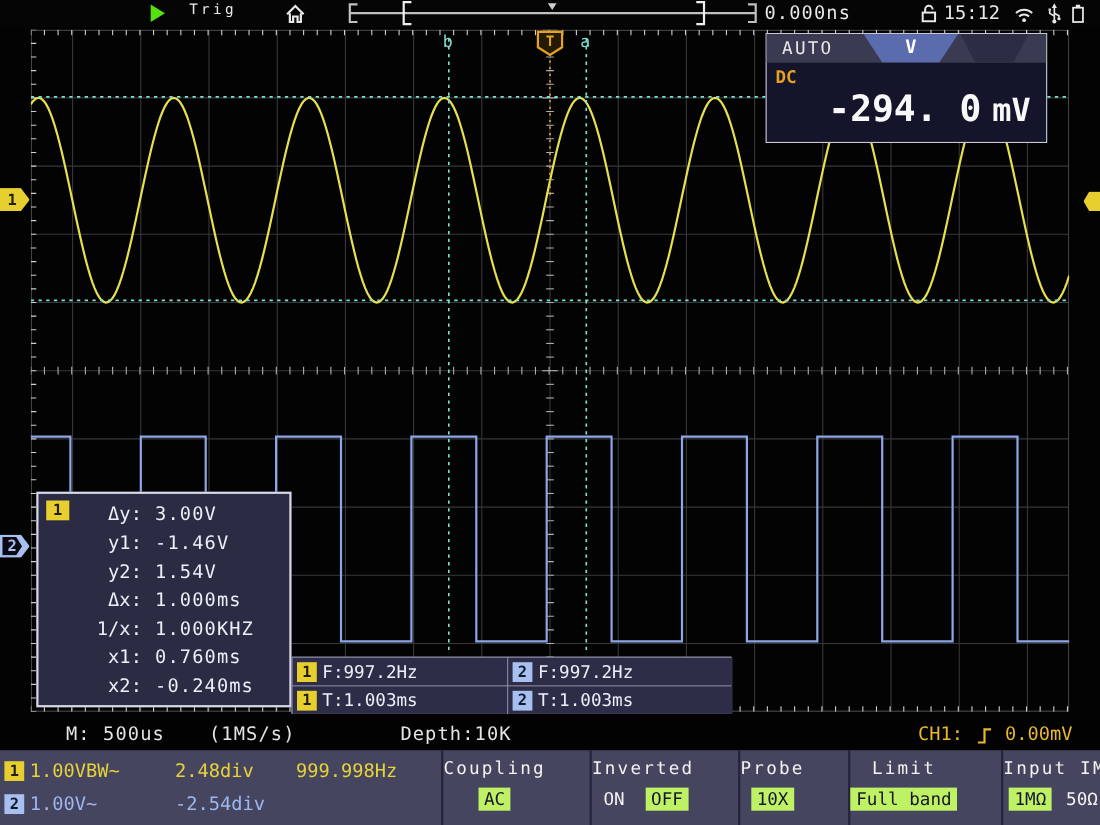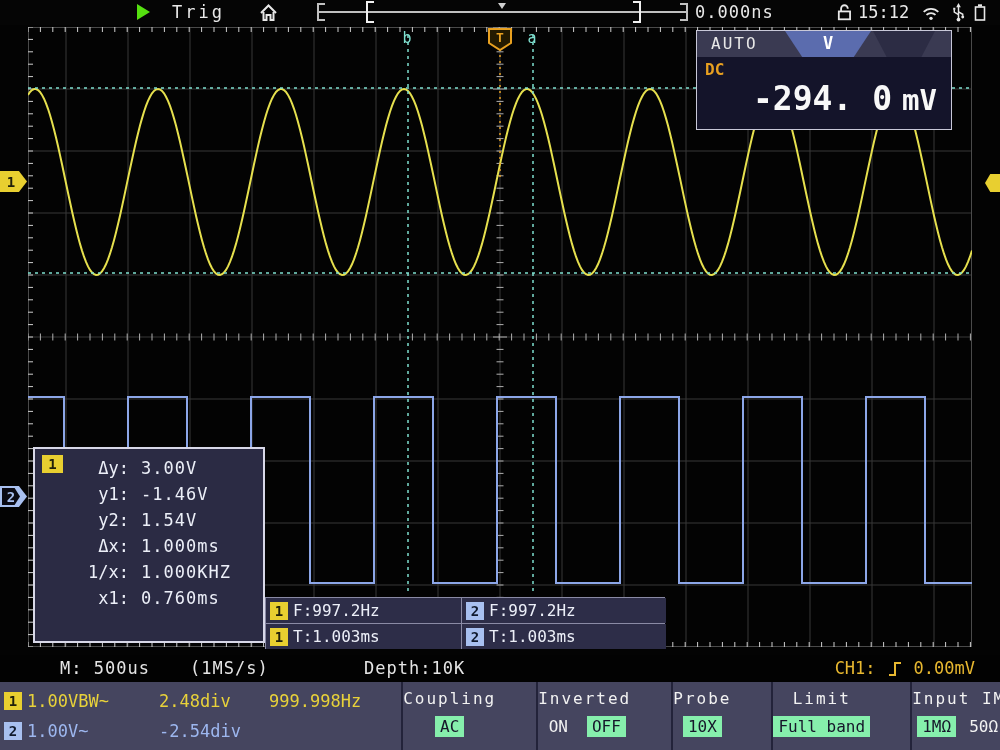--- a/index.html
+++ b/index.html
@@ -3,21 +3,21 @@
 <meta charset="utf-8">
 <style>
   * { margin:0; padding:0; box-sizing:border-box; }
   body { background:#000; font-family:"DejaVu Sans Mono", monospace; }
   #stage { position:relative; width:1000px; height:750px; background:#000; overflow:hidden; }
 
   
   .top-bar { position:absolute; top:0; left:0; width:1000px; height:25px; background:#050505; }
   .play-icon { position:absolute; left:137px; top:4px; width:0; height:0;
     border-left:13px solid #55e010; border-top:8px solid transparent; border-bottom:8px solid transparent; }
-  .trig-label { position:absolute; left:172px; top:2px; color:#e8e8e8; font-size:17px; letter-spacing:3px; }
+  .trig-label { position:absolute; left:172px; top:2px; color:#e8e8e8; font-size:13px; letter-spacing:3px; }
   .home-icon { position:absolute; left:258px; top:2px; }
   .bracket-svg { position:absolute; left:315px; top:1px; }
   .time-offset { position:absolute; left:695px; top:2px; color:#e8e8e8; font-size:17px; letter-spacing:1px; }
   .lock-icon { position:absolute; left:836px; top:3px; }
   .clock-label { position:absolute; left:858px; top:2px; color:#e8e8e8; font-size:17px; }
   .wifi-icon { position:absolute; left:922px; top:4px; }
   .usb-icon { position:absolute; left:950px; top:3px; }
   .battery-icon { position:absolute; left:972px; top:3px; }
 
   
@@ -87,21 +87,21 @@
   .chinfo-row { display:flex; align-items:center; height:30px; font-size:17px; }
   .chinfo-row .badge { margin-left:4px; }
   .ch1-text { color:#e8d23a; } .ch2-text { color:#9db7ef; }
   .chinfo-row .scale { width:132px; }
   .chinfo-row .offset { width:110px; }
   .menu-section { border-left:2px solid #23233a; padding-top:7px; text-align:center;margin-left:40px; }
   .w1{width:114px;} .w2{width:116px;} .w3{width:117px;} .w4{width:117px;} .w5{width:98px;}
   .menu-label { color:#f2f2f2; font-size:16px; letter-spacing:2px; white-space:nowrap; }
   .menu-values { margin-top:8px; display:flex; justify-content:center; gap:14px; font-size:16px; }
   .opt { color:#f2f2f2; padding:1px 5px; white-space:nowrap; }
-  .opt.selected { background:#86efac; color:#16162a; }
+  .opt.selected { background:#bef264; color:#16162a; }
   .side-tab { width:36px; background:#e8cf30; color:#1a1a2e; font-size:28px; font-weight:bold;
     display:flex; align-items:center; justify-content:center; }
 
   svg text { font-family:"DejaVu Sans Mono", monospace; }
 </style>
 </head>
 <body>
 
 <div id="stage">
 
@@ -560,20 +560,24 @@
             <span class="val">1.000ms</span>
           </div>
         <div class="cursor-row">
             <span class="lbl">1/x:</span>
             <span class="val">1.000KHZ</span>
           </div>
         <div class="cursor-row">
             <span class="lbl">x1:</span>
             <span class="val">0.760ms</span>
           </div>
+        <div class="cursor-row">
+            <span class="lbl">x2:</span>
+            <span class="val">-0.240ms</span>
+          </div>
       </div>
     </div>
 
     <div class="meas-grid">
       <div class="meas-cell">
         <span class="badge b-y">1</span>
         <span>F:997.2Hz</span>
       </div>
       <div class="meas-cell">
         <span class="badge b-b">2</span>

